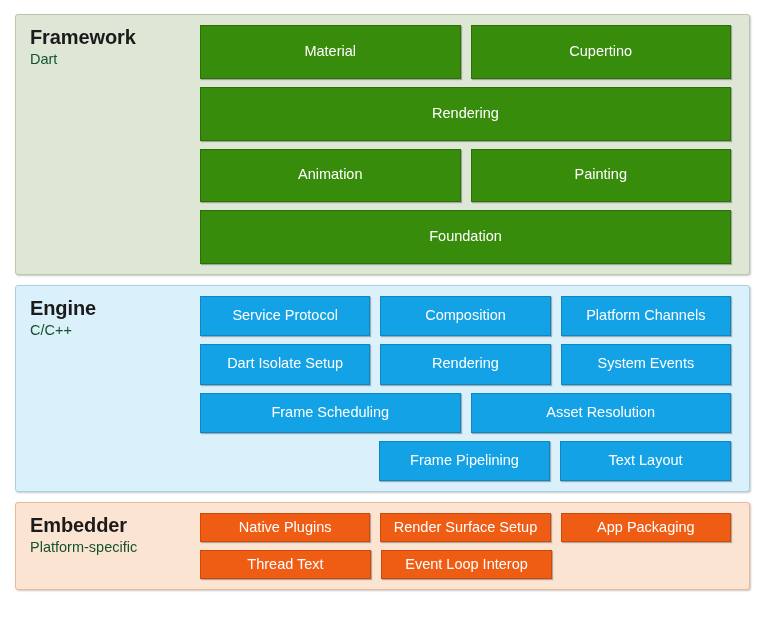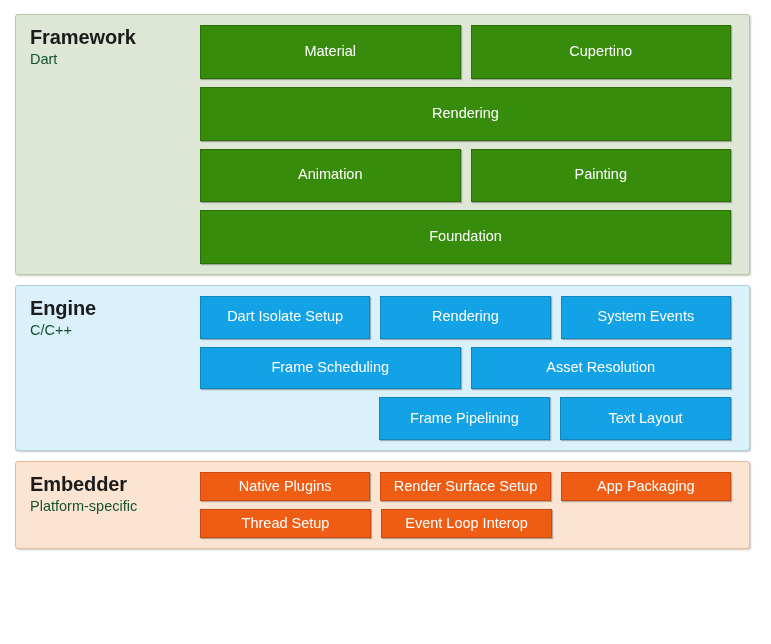--- a/index.html
+++ b/index.html
@@ -39,21 +39,21 @@
     padding: 10px 18px 10px 14px;
   }
   .layer-framework {
     background: #dee6d5;
     border-color: #b9c8a8;
     height: 261px;
   }
   .layer-engine {
     background: #daf0fa;
     border-color: #a8cfe2;
-    height: 166px;
+    height: 207px;
   }
   .layer-embedder {
     background: #fce4d3;
     border-color: #eab995;
     height: 88px;
   }
 
   
   .layer-caption {
     width: 170px;
@@ -168,20 +168,25 @@
         </div>
       </div>
     </div>
     <div class="layer layer-engine">
       <div class="layer-caption">
         <div class="layer-title">Engine</div>
         <div class="layer-subtitle">C/C++</div>
       </div>
       <div class="layer-body">
         <div class="block-row">
+          <div class="block block-blue col-3">Service Protocol</div>
+          <div class="block block-blue col-3">Composition</div>
+          <div class="block block-blue col-3">Platform Channels</div>
+        </div>
+        <div class="block-row">
           <div class="block block-blue col-3">Dart Isolate Setup</div>
           <div class="block block-blue col-3">Rendering</div>
           <div class="block block-blue col-3">System Events</div>
         </div>
         <div class="block-row">
           <div class="block block-blue col-3">Frame Scheduling</div>
           <div class="block block-blue col-3">Asset Resolution</div>
         </div>
         <div class="block-row">
           <div class="block empty col-3"></div>
@@ -195,19 +200,19 @@
         <div class="layer-title">Embedder</div>
         <div class="layer-subtitle">Platform-specific</div>
       </div>
       <div class="layer-body">
         <div class="block-row">
           <div class="block block-orange col-3">Native Plugins</div>
           <div class="block block-orange col-3">Render Surface Setup</div>
           <div class="block block-orange col-3">App Packaging</div>
         </div>
         <div class="block-row">
-          <div class="block block-orange col-3">Thread Setup</div>
+          <div class="block block-orange col-3">Thread Text</div>
           <div class="block block-orange col-3">Event Loop Interop</div>
           <div class="block empty col-3"></div>
         </div>
       </div>
     </div>
   </div>
 
 </body></html>

